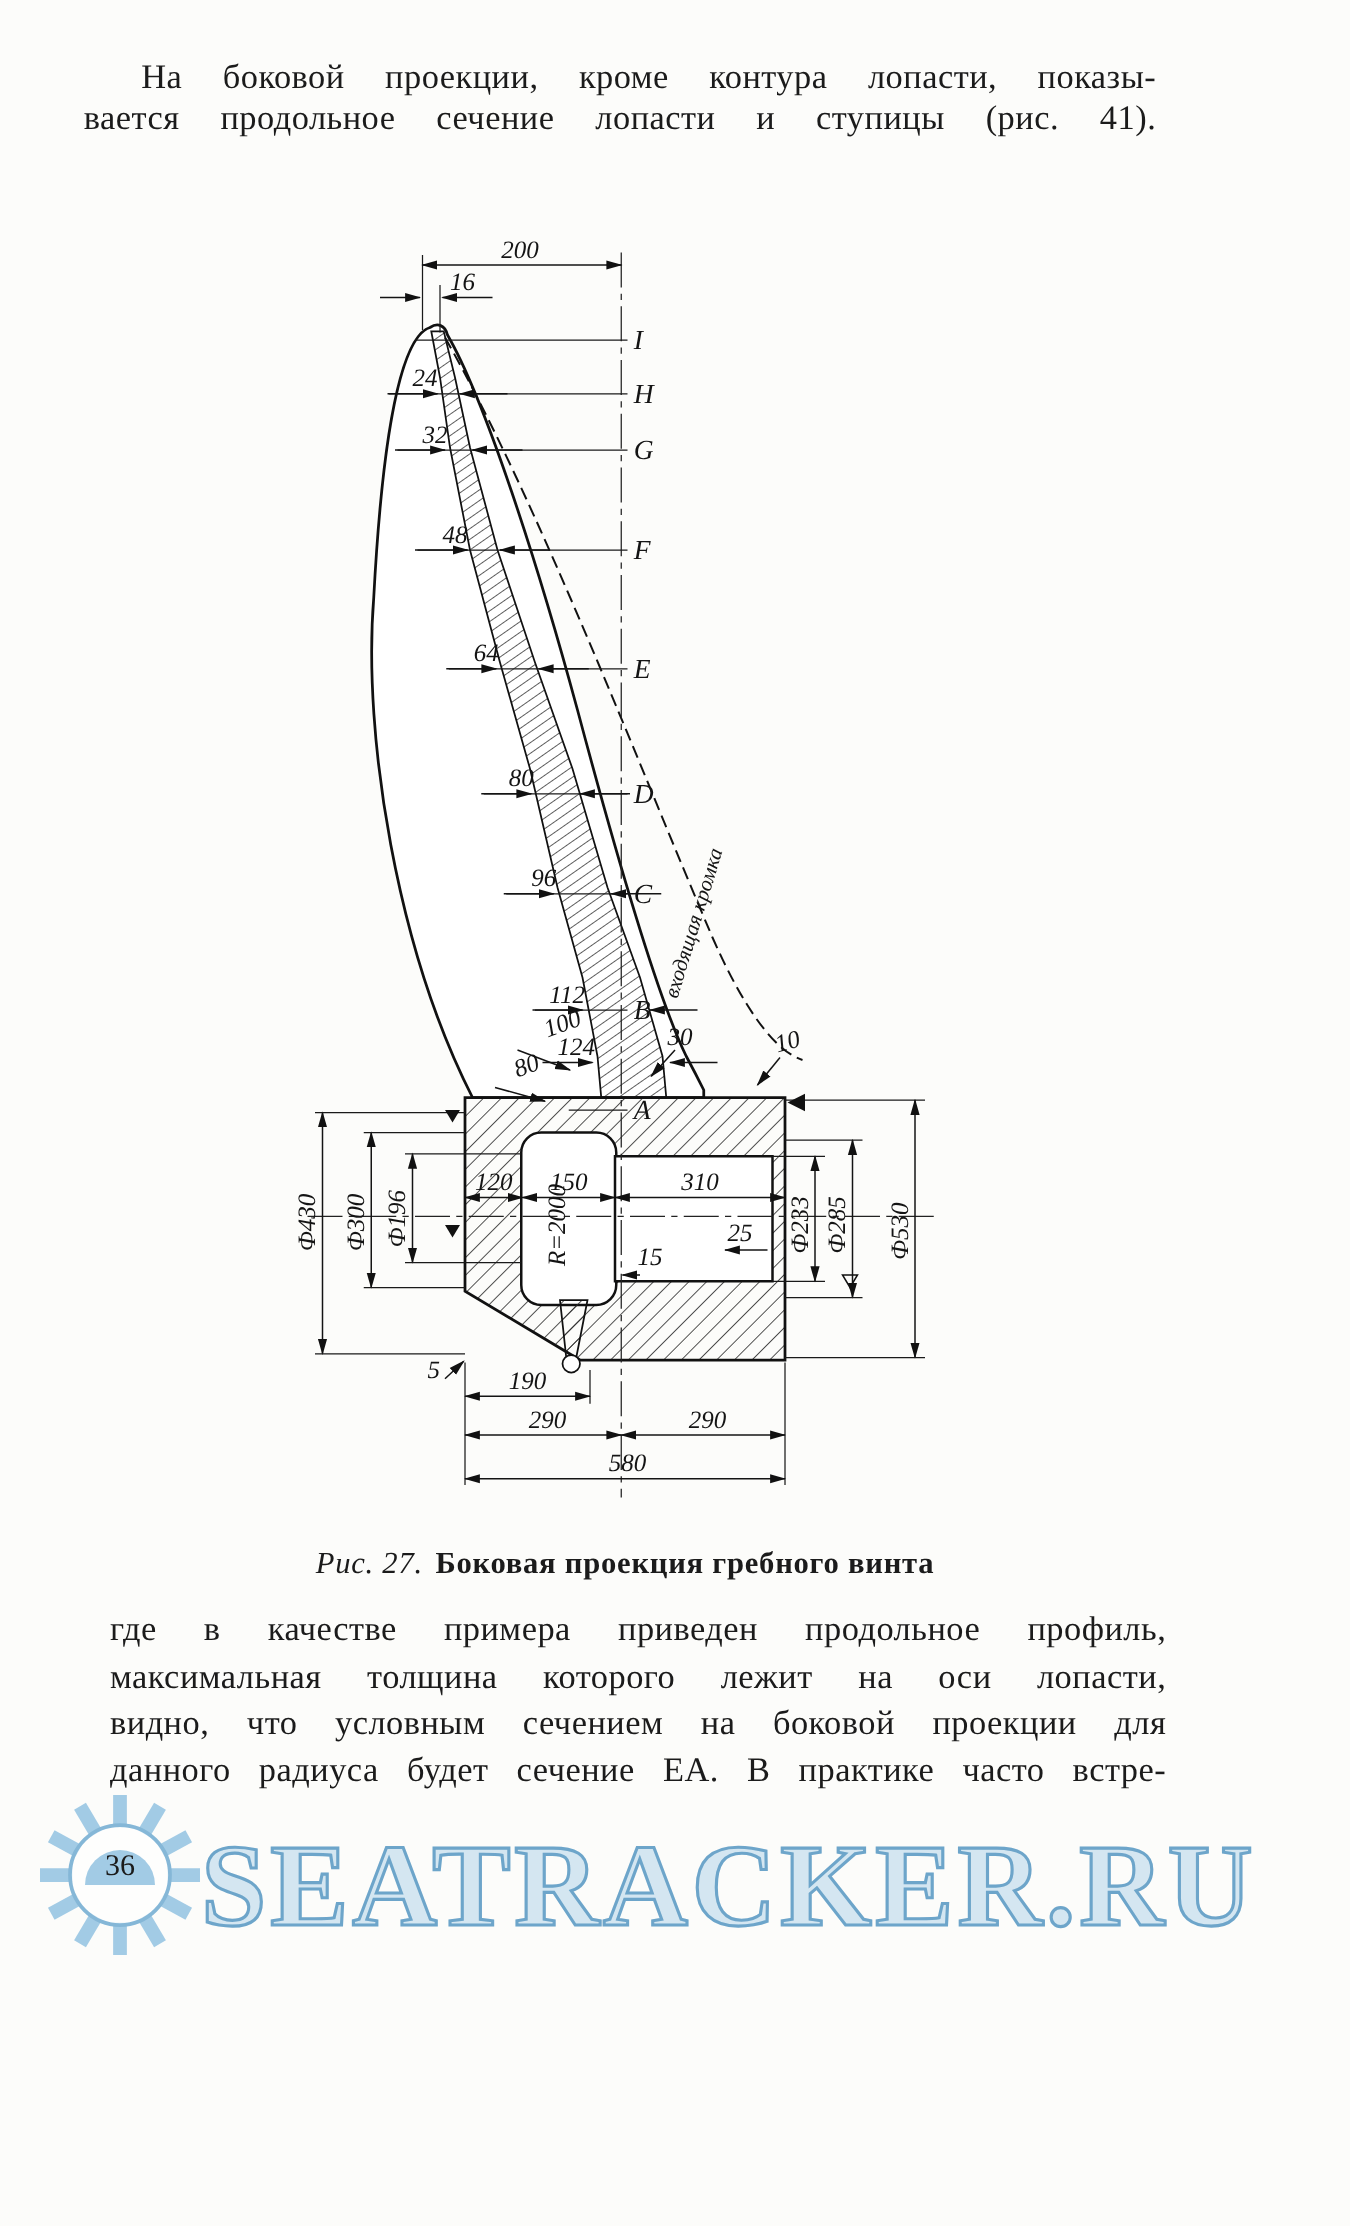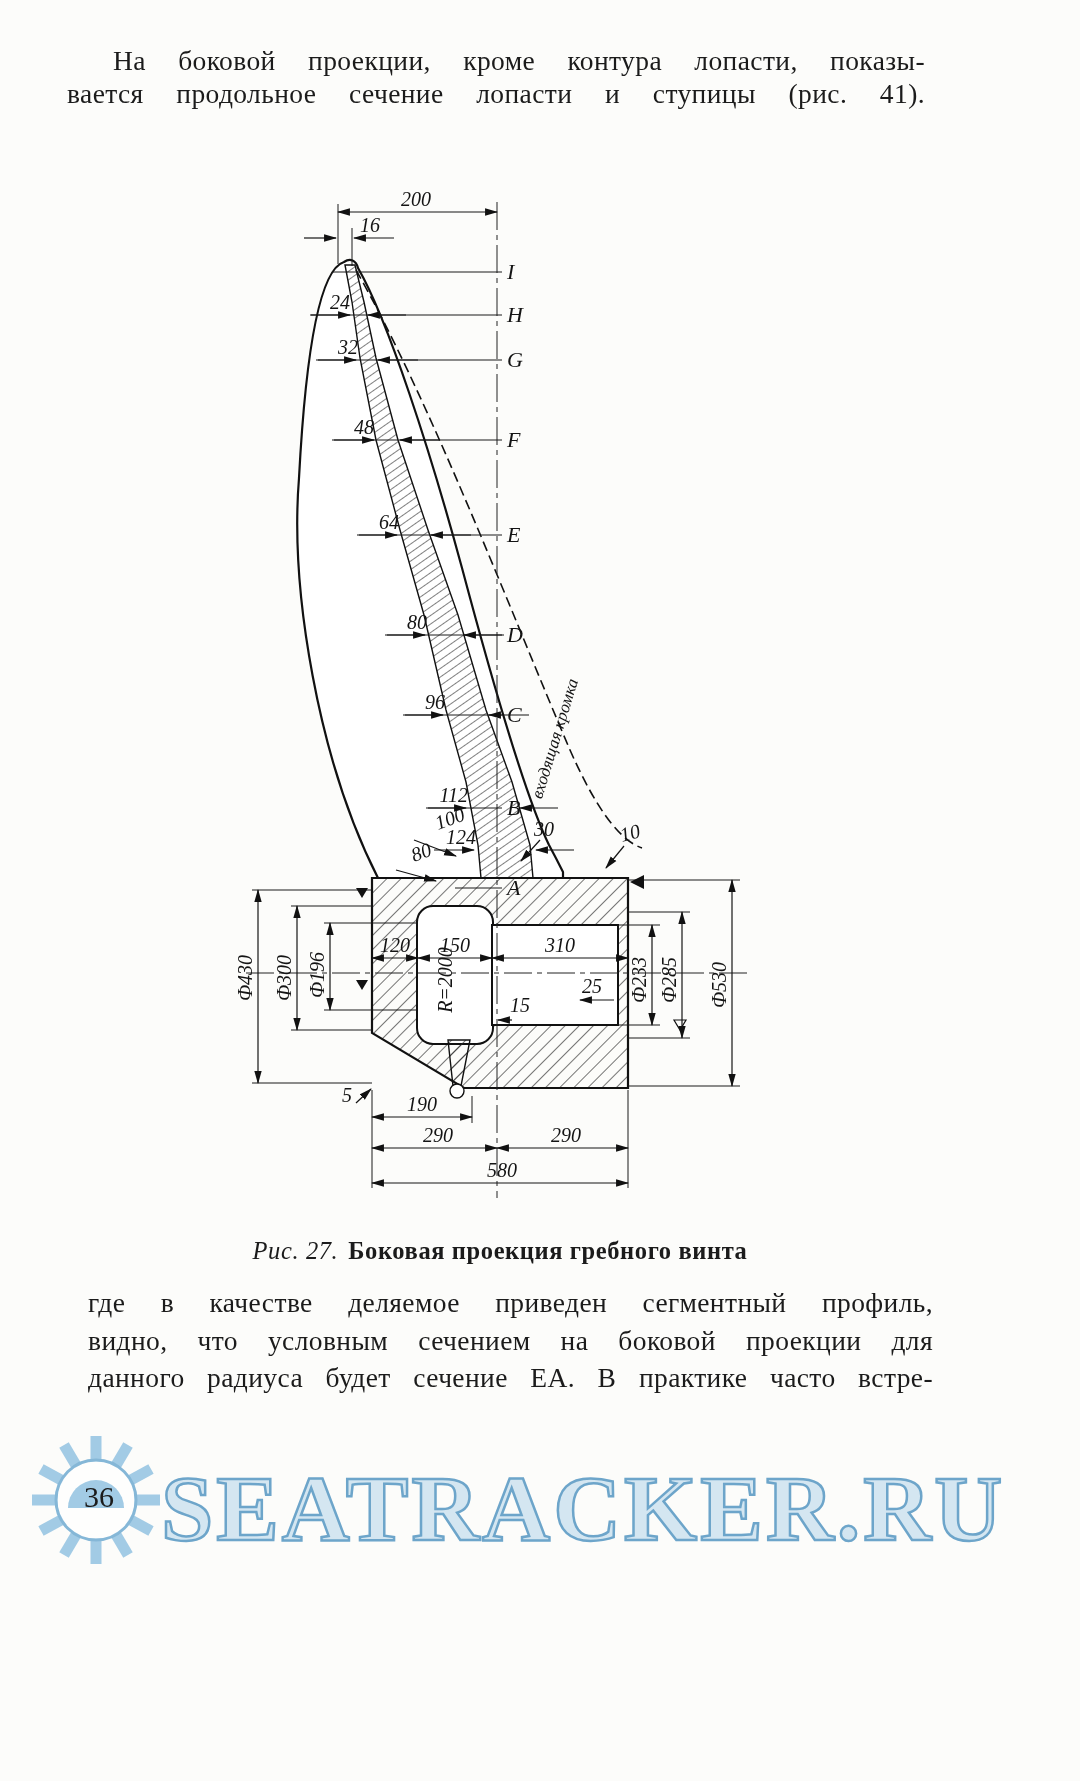--- a/index.html
+++ b/index.html
@@ -9,21 +9,21 @@
     font-family:"Liberation Serif", serif;
   }
   .para{position:absolute;}
   .tline{text-align:justify;text-align-last:justify;}
   .p-top{left:67px;top:44px;width:858px;font-size:27.5px;line-height:33px;letter-spacing:.4px;}
   .p-top .tline.indent{padding-left:46px;}
   .p-bot{left:88px;top:1284px;width:845px;font-size:27.5px;line-height:37.6px;letter-spacing:.4px;}
   .caption{position:absolute;left:0;top:1213px;width:1000px;text-align:center;font-size:24.5px;letter-spacing:.6px;margin-top:24px;}
   .cap-label{font-style:italic;margin-right:10px;}
   .cap-text{font-weight:bold;}
-  .pagenum{position:absolute;left:84px;top:1480px;font-size:30px;z-index:6;}
+  .pagenum{position:absolute;left:84px;top:1480px;font-size:24px;z-index:6;}
   .fig{position:absolute;left:0;top:190px;}
   .wm{position:absolute;left:18px;top:1428px;z-index:4;opacity:.95;}
   .thin{stroke:#1a1a1a;stroke-width:1;fill:none;}
   .dim{stroke:#141414;stroke-width:1.2;fill:none;}
   .dt{font-family:"Liberation Serif",serif;font-style:italic;font-size:20px;fill:#141414;}
   .dl{font-size:22px;}
   .de{font-family:"Liberation Serif",serif;font-style:italic;font-size:17px;fill:#141414;}
   .wmtext{font-family:"Liberation Serif",serif;font-weight:bold;letter-spacing:3px;}
 </style>
 </head>
@@ -196,21 +196,22 @@
     <text class="dt" x="566" y="952" text-anchor="middle">290</text>
     <text class="dt" x="502" y="987" text-anchor="middle">580</text>
   </g>
 </svg>
 
 <div class="caption">
   <span class="cap-label">Рис. 27.</span><span class="cap-text">Боковая проекция гребного винта</span>
 </div>
 
 <div class="para p-bot">
-  <div class="tline">где в качестве деляемое приведен сегментный профиль,</div>
+  <div class="tline">где в качестве примера приведен продольное профиль,</div>
+  <div class="tline">максимальная толщина которого лежит на оси лопасти,</div>
   <div class="tline">видно, что условным сечением на боковой проекции для</div>
   <div class="tline">данного радиуса будет сечение ЕА. В практике часто встре-</div>
 </div>
 
 <div class="pagenum">36</div>
 
 <svg class="wm" width="1000" height="150" viewBox="0 0 1000 150">
   <g stroke="#9ec9e4" stroke-width="11">
     <line x1="116" y1="72" x2="142" y2="72"></line>
       <line x1="111" y1="53" x2="133" y2="41"></line>

